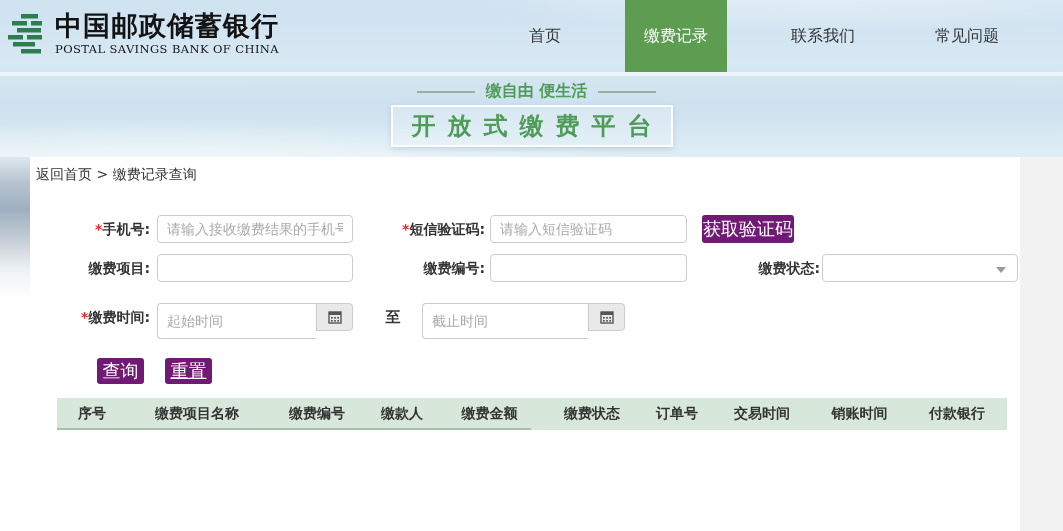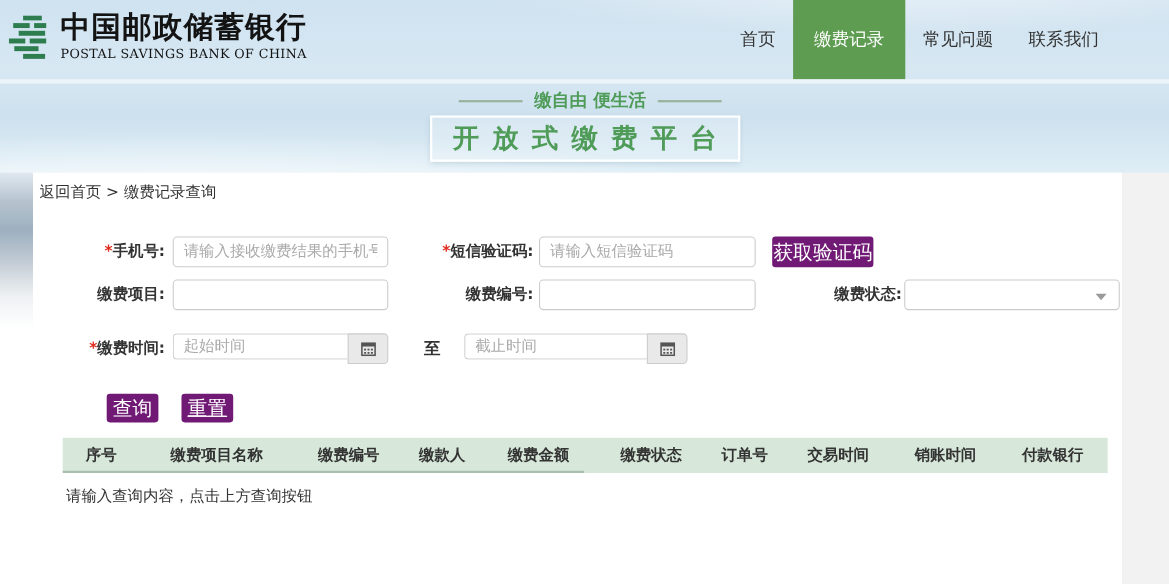--- a/index.html
+++ b/index.html
@@ -19,21 +19,21 @@
     background:rgba(255,255,255,.55); }
 
   .brand { position:absolute; left:8px; top:11px; display:flex; align-items:flex-start; gap:7px;
     text-decoration:none; }
   .logo-icon { display:block; margin-top:3px; }
   .brand-cn { font-family:"DejaVu Serif","Liberation Serif",serif; font-size:27px; font-weight:bold;
     color:#131313; letter-spacing:1px; line-height:1.08; white-space:nowrap; }
   .brand-en { font-family:"DejaVu Serif","Liberation Serif",serif; font-size:11.5px; color:#141414;
     letter-spacing:.4px; margin-top:2px; white-space:nowrap; }
 
-  .nav { position:absolute; right:48px; top:0; height:72px; display:flex; }
+  .nav { position:absolute; right:48px; top:0; height:72px; display:flex;gap:48px; }
   .nav-item { display:block; height:72px; line-height:72px; padding:0 16px; font-size:16px;
     color:#333; text-decoration:none; white-space:nowrap; }
   .nav-item.active { background:#5d9c51; color:#fff; padding:0 19px; }
 
   .banner { position:absolute; left:0; top:81px; width:100%; text-align:center; }
   .tagline-row { display:flex; align-items:center; justify-content:center; gap:11px;
     color:#4f9b58; font-size:16px; font-weight:bold;padding-left:10px; }
   .tagline-line { width:58px; height:2px; background:#96b29b; }
   .slogan-box { margin:3px auto 0; width:282px; height:42px; line-height:39px;
     border:2px solid rgba(255,255,255,.95); background:rgba(255,255,255,.22);
@@ -73,21 +73,21 @@
   .lbl-status { left:648px; top:97px; width:142px; }
   .select-box { position:absolute; left:792px; top:97px; width:196px; height:28px;
     border:1px solid #ccc; border-radius:4px; background:#fff; cursor:pointer; }
   .caret { position:absolute; right:11px; top:12px; width:0; height:0;
     border-left:5px solid transparent; border-right:5px solid transparent; border-top:6px solid #9a9a9a; }
 
   .lbl-time { left:0; top:146px; width:120px; }
   .date-group { position:absolute; top:146px; display:flex; height:28px; }
   .dg-start { left:127px; width:196px; }
   .dg-end   { left:392px; width:203px; }
-  .date-input { flex:1; min-width:0; height:24px; border:1px solid #ccc; border-right:none;
+  .date-input { flex:1; min-width:0; height:36px; border:1px solid #ccc; border-right:none;
     border-radius:4px 0 0 4px; padding:11px 9px; font-size:14px; color:#333; font-family:inherit; outline:none; }
   .date-input::placeholder { color:#aaa; }
   .cal-btn { width:37px; height:28px; border:1px solid #ccc; border-radius:0 4px 4px 0;
     background:#e9e9e9; display:flex; align-items:center; justify-content:center; cursor:pointer; }
   .sep-to { position:absolute; left:348px; top:146px; width:30px; height:28px; line-height:28px;
     text-align:center; font-size:15px; font-weight:bold; color:#333; }
 
   .btn { border:none; border-radius:3px; background:#701a75; color:#fff; font-size:18px;
     cursor:pointer; font-family:inherit; }
   .btn-query { position:absolute; left:67px;  top:201px; width:47px; height:26px; }
@@ -125,22 +125,22 @@
         </svg>
         <span>
           <span class="brand-cn" style="display:block">中国邮政储蓄银行</span>
           <span class="brand-en" style="display:block">POSTAL SAVINGS BANK OF CHINA</span>
         </span>
       </a>
 
       <nav class="nav">
         <a class="nav-item" href="#">首页</a>
         <a class="nav-item active" href="#">缴费记录</a>
+        <a class="nav-item" href="#">联系我们</a>
         <a class="nav-item" href="#">常见问题</a>
-        <a class="nav-item" href="#">联系我们</a>
       </nav>
     </div>
 
     <div class="banner">
       <div class="tagline-row">
         <span class="tagline-line"></span>
         <span>缴自由 便生活</span>
         <span class="tagline-line"></span>
       </div>
       <div class="slogan-box">
@@ -224,16 +224,15 @@
       <span class="th c3">缴款人</span>
       <span class="th c4">缴费金额</span>
       <span class="th c5">缴费状态</span>
       <span class="th c6">订单号</span>
       <span class="th c7">交易时间</span>
       <span class="th c8">销账时间</span>
       <span class="th c9">付款银行</span>
     </div>
     <div class="thead-underline"></div>
 
-    <div class="empty-msg">请输入查询内容，点击上方查询按钮</div>
 
   </main>
 </div>
 
 </body></html>

